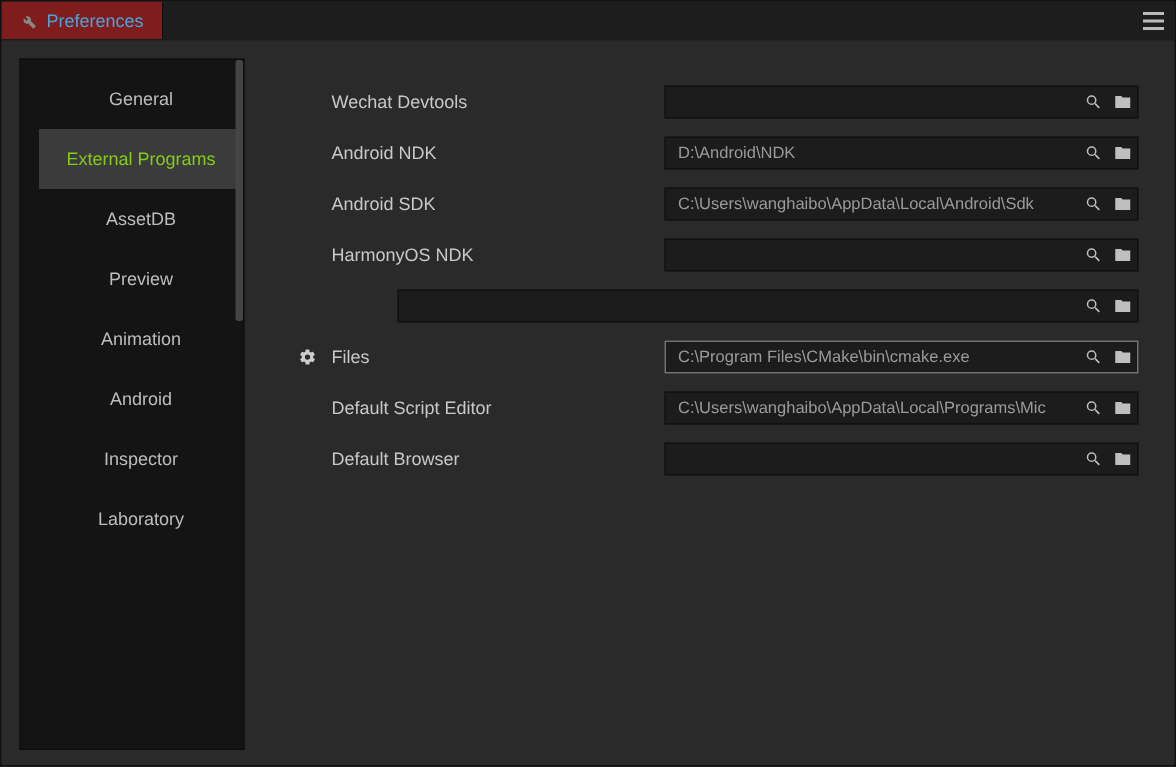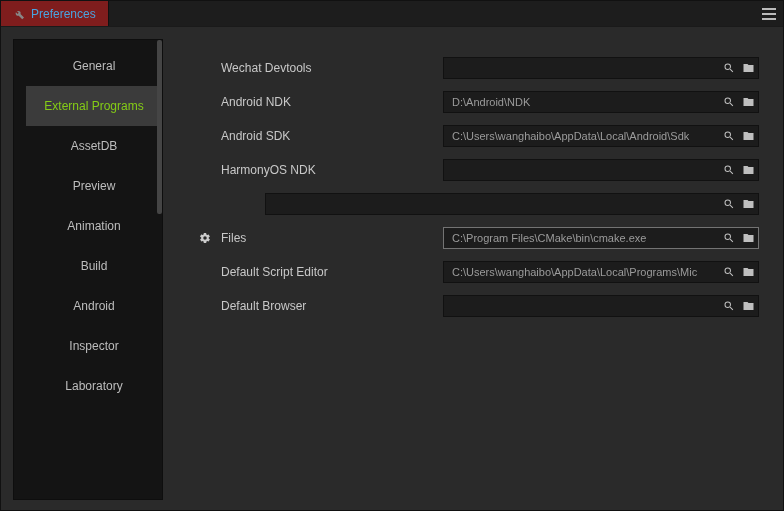--- a/index.html
+++ b/index.html
@@ -116,23 +116,20 @@
           <div class="sidebar-item">
             <span>AssetDB</span>
           </div>
           <div class="sidebar-item">
             <span>Preview</span>
           </div>
           <div class="sidebar-item">
             <span>Animation</span>
           </div>
           <div class="sidebar-item">
-            <span>Build</span>
-          </div>
-          <div class="sidebar-item">
             <span>Android</span>
           </div>
           <div class="sidebar-item">
             <span>Inspector</span>
           </div>
           <div class="sidebar-item">
             <span>Laboratory</span>
           </div>
         </div>
       <div class="sidebar-scrollbar"></div>

